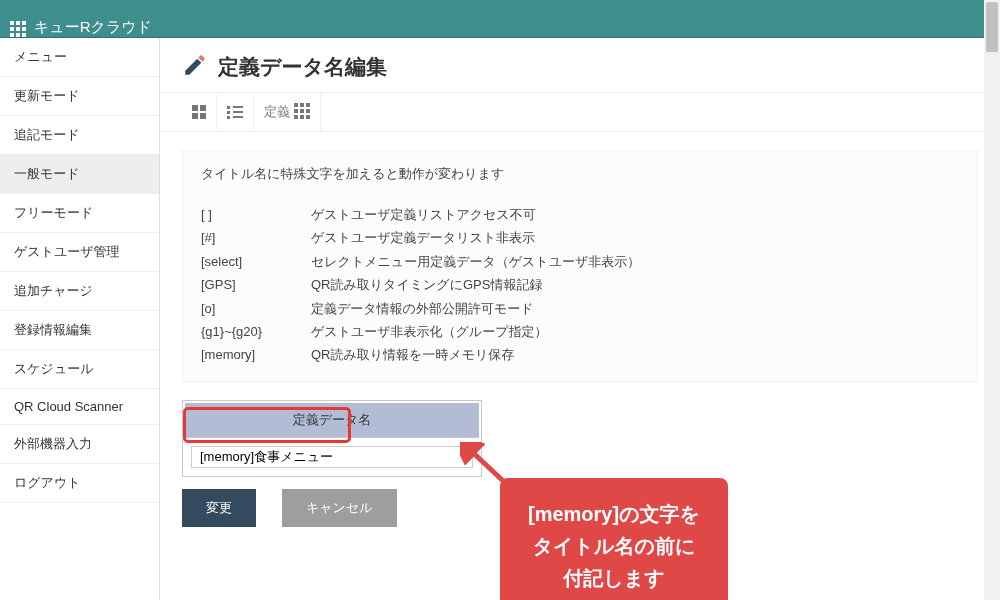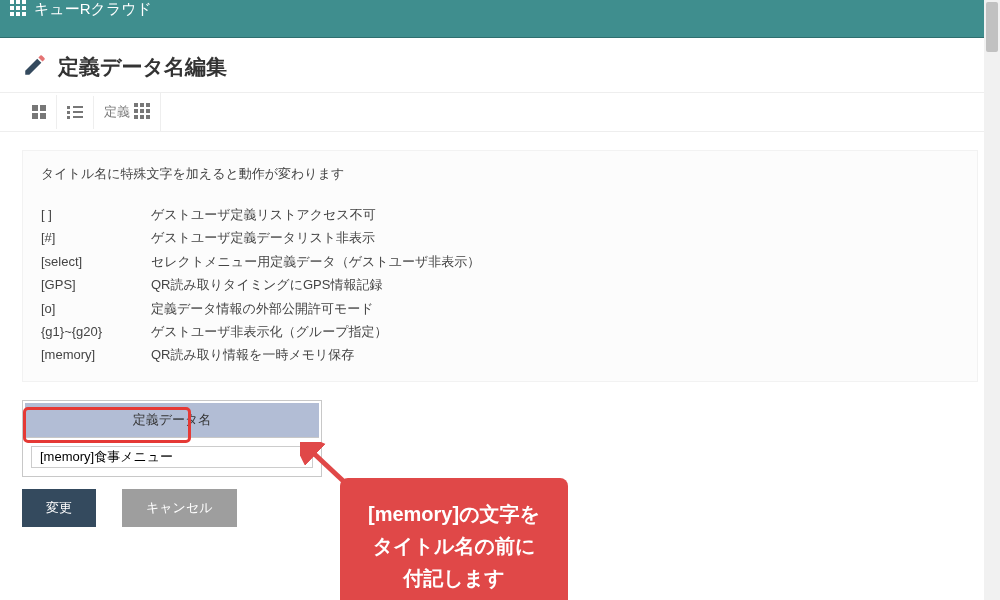--- a/index.html
+++ b/index.html
@@ -1,17 +1,17 @@
 <!DOCTYPE html>
 <html><head>
   <meta charset="utf-8">
   <style>
     * { margin:0; padding:0; box-sizing:border-box; font-family:"Hiragino Kaku Gothic ProN","Meiryo",sans-serif; }
     body { width:1000px; height:600px; overflow:hidden; background:#fff; position:relative; }
-    .topbar { background:#3f8e8e; color:#fff; height:38px; display:flex; align-items:flex-start; padding:0 10px; font-size:15px; border-bottom:1px solid #2f6f6f; }
+    .topbar { background:#3f8e8e; color:#fff; height:38px; display:flex; align-items:flex-end; padding:0 10px; font-size:15px; border-bottom:1px solid #2f6f6f; }
     .topbar .grid-icon { margin-right:8px; display:inline-flex; }
     .content { display:flex; height:calc(100% - 38px); }
     .sidebar { width:160px; background:#fff; border-right:1px solid #ddd; }
     .sidebar-item { padding:10px 14px; font-size:13px; color:#333; border-bottom:1px solid #eee; cursor:pointer; }
     .sidebar-item.active { background:#eee; }
     .main { flex:1; background:#fff; position:relative; overflow:hidden; }
     .page-header { display:flex; align-items:center; padding:14px 22px 10px; }
     .page-header .pencil { margin-right:10px; }
     .page-title { font-size:21px; font-weight:bold; color:#333; }
     .toolbar { display:flex; align-items:center; padding:0 22px; border-top:1px solid #eee; border-bottom:1px solid #eee; }
@@ -58,20 +58,34 @@
         <span></span>
         <span></span>
         <span></span>
         <span></span>
       </span>
   </span>
   <span>キューRクラウド</span>
 </div>
 
 <div class="content">
+  <nav class="sidebar">
+    <div class="sidebar-item">メニュー</div>
+    <div class="sidebar-item">更新モード</div>
+    <div class="sidebar-item">追記モード</div>
+    <div class="sidebar-item active">一般モード</div>
+    <div class="sidebar-item">フリーモード</div>
+    <div class="sidebar-item">ゲストユーザ管理</div>
+    <div class="sidebar-item">追加チャージ</div>
+    <div class="sidebar-item">登録情報編集</div>
+    <div class="sidebar-item">スケジュール</div>
+    <div class="sidebar-item">QR Cloud Scanner</div>
+    <div class="sidebar-item">外部機器入力</div>
+    <div class="sidebar-item">ログアウト</div>
+  </nav>
 
   <main class="main">
     <div class="page-header">
       <span class="pencil">
         <svg width="26" height="26" viewBox="0 0 24 24">
             <path fill="#344a5e" d="M3 17.25V21h3.75L17.81 9.94l-3.75-3.75L3 17.25z"></path>
             <path fill="#e57373" d="M20.71 7.04a1 1 0 0 0 0-1.41l-2.34-2.34a1 1 0 0 0-1.41 0l-1.83 1.83 3.75 3.75 1.83-1.83z"></path>
           </svg>
       </span>
       <h1 class="page-title">定義データ名編集</h1>

